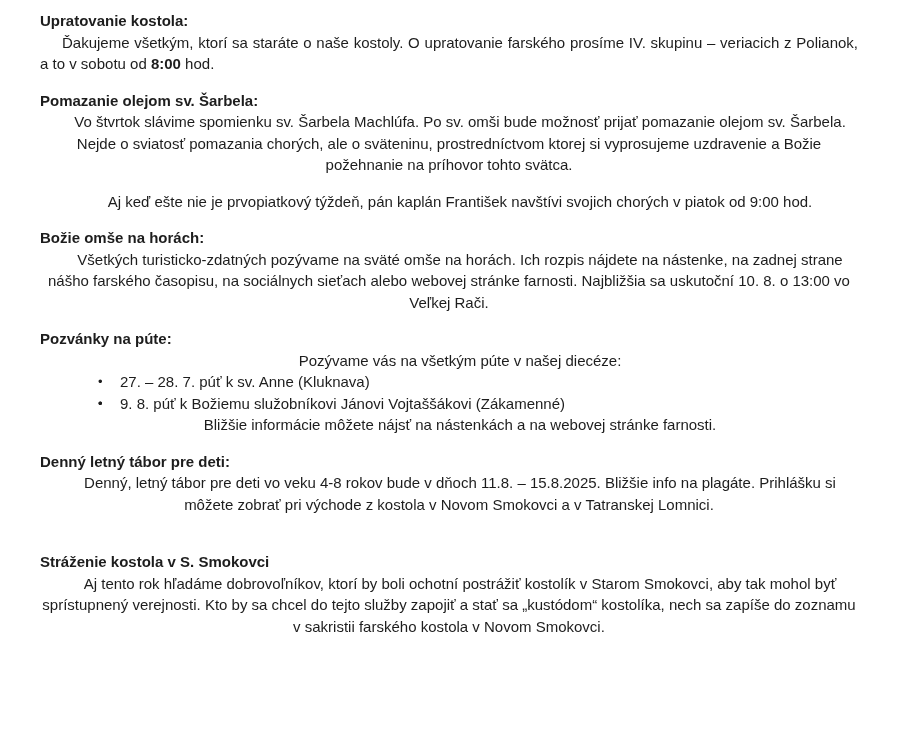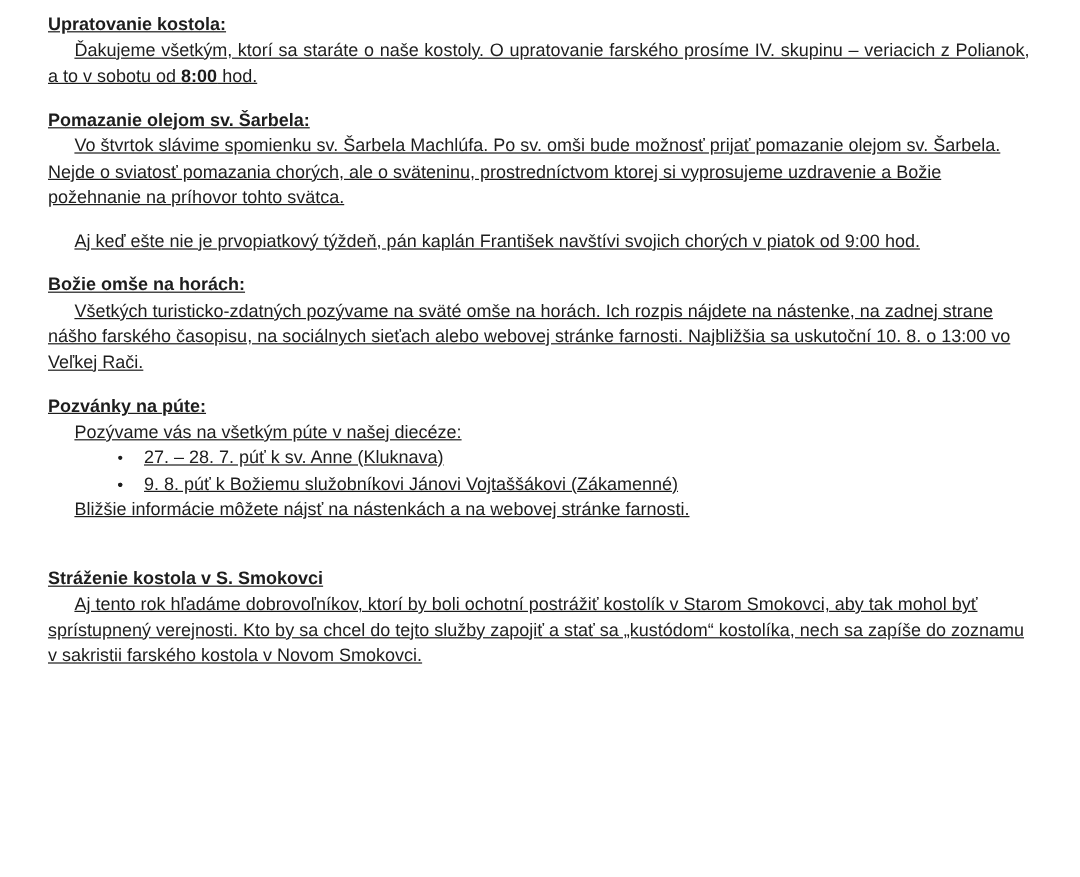--- a/index.html
+++ b/index.html
@@ -12,32 +12,33 @@
     height: 731px;
     box-sizing: border-box;
     padding: 10px 42px 0 40px;
     overflow: hidden;
     font-family: "Liberation Sans", "DejaVu Sans", sans-serif;
     font-size: 15px;
     line-height: 21.5px;
     color: #1d1d1d;
     -webkit-font-smoothing: antialiased;
   }
-  .sec { margin: 0 0 15px 0; text-decoration: underline; }
+  .sec { margin: 0 0 15px 0; }
   .sec:last-child { margin-bottom: 0; margin-top: 36px; }
   h2.h {
     margin: 0;
     font-size: 15px;
     line-height: 21.5px;
     font-weight: bold;
     color: #1d1d1d;
   }
   p.p {
     margin: 0;
     text-indent: 22px;
+    text-align: center;
   }
   p.p.justify {
     text-align: justify;
     text-align-last: left;
   }
   .b { font-weight: bold; }
   ul.pilgrimages {
     list-style: none;
     margin: 0;
     padding: 0;
@@ -82,19 +83,23 @@
     <h2 class="h">Pozvánky na púte:</h2>
     <p class="p">Pozývame vás na všetkým púte v našej diecéze:</p>
     <ul class="pilgrimages">
       <li><span class="bullet">•</span><span>27. – 28. 7. púť k sv. Anne (Kluknava)</span></li>
       <li><span class="bullet">•</span></li>
       <li><span class="bullet">•</span><span>9. 8. púť k Božiemu služobníkovi Jánovi Vojtaššákovi (Zákamenné)</span></li>
     </ul>
     <p class="p">Bližšie informácie môžete nájsť na nástenkách a na webovej stránke farnosti.</p>
   </section>
 
+  <section class="sec">
+    <h2 class="h">Denný letný tábor pre deti:</h2>
+    <p class="p">Denný, letný tábor pre deti vo veku 4-8 rokov bude v dňoch 11.8. – 15.8.2025. Bližšie info na plagáte. Prihlášku si môžete zobrať pri východe z kostola v Novom Smokovci a v Tatranskej Lomnici.</p>
+  </section>
 
   <section class="sec">
     <h2 class="h">Stráženie kostola v S. Smokovci</h2>
     <p class="p">Aj tento rok hľadáme dobrovoľníkov, ktorí by boli ochotní postrážiť kostolík v Starom Smokovci, aby tak mohol byť sprístupnený verejnosti. Kto by sa chcel do tejto služby zapojiť a stať sa „kustódom“ kostolíka, nech sa zapíše do zoznamu v sakristii farského kostola v Novom Smokovci.</p>
   </section>
 
 </main>
 
 </body></html>

